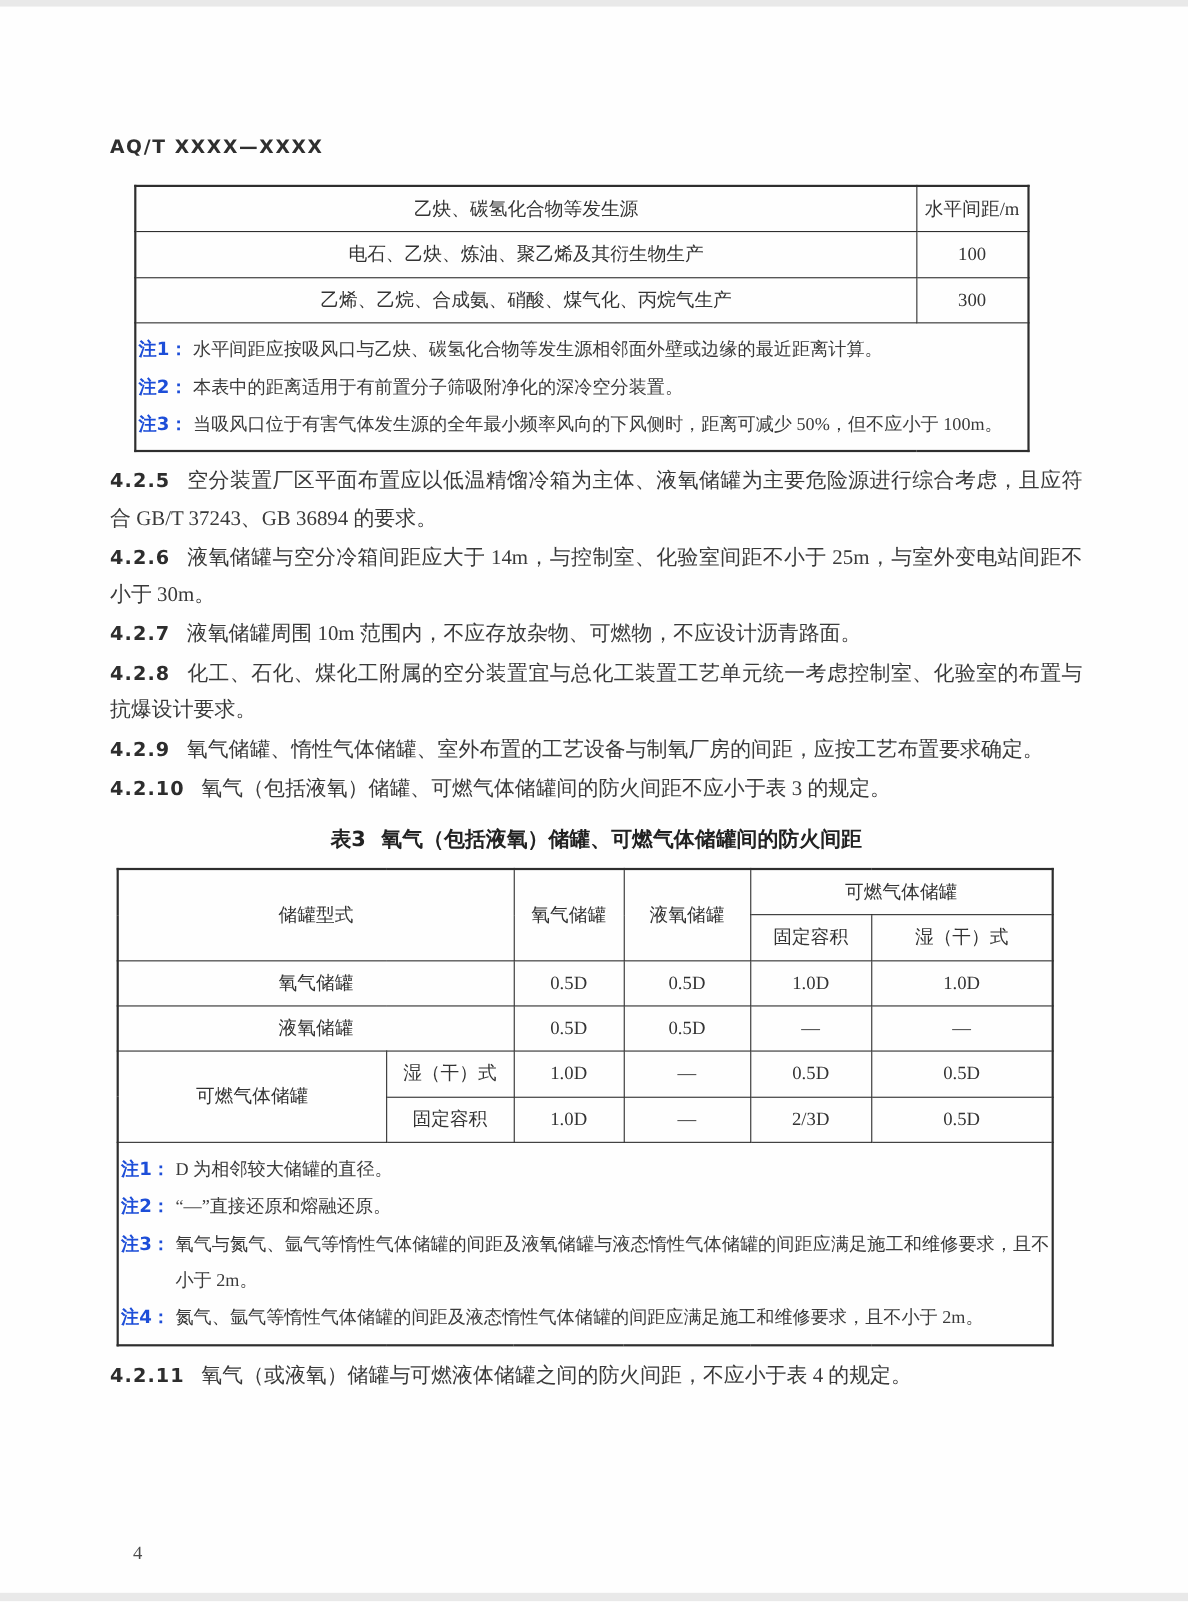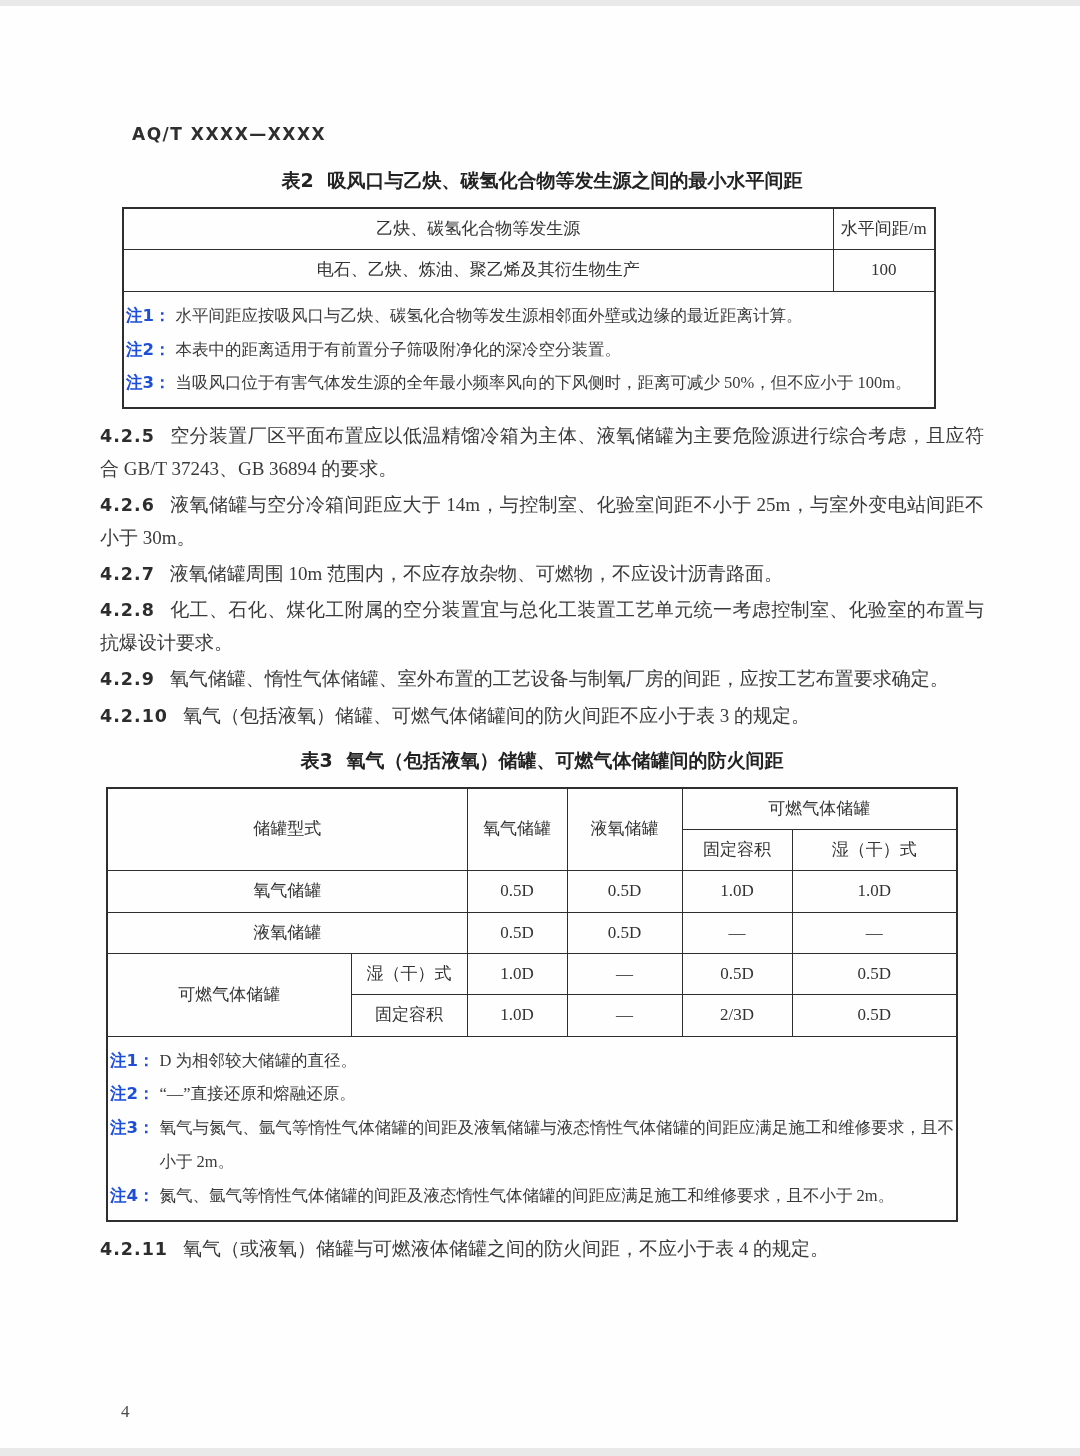--- a/index.html
+++ b/index.html
@@ -19,21 +19,20 @@
   .scan-edge.top { top:0; height:6px; }
   .scan-edge.bottom { bottom:0; height:8px; }
 
   .doc-number {
     font-family: "DejaVu Sans", sans-serif;
     font-weight: 600;
     font-size: 17px;
     letter-spacing: 1.5px;
     color: #2f2f2f;
     margin-bottom: 24px;
-    margin-left: 32px;
   }
 
   .clause {
     margin: 0 0 3px 0;
     font-size: 19px;
     line-height: 1.74;
     text-align: justify;
     color: #3a3a3a;
   }
   .clause .cnum {
@@ -101,35 +100,38 @@
 </head>
 <body>
 
 <div class="page">
   <div class="scan-edge top"></div>
   <div class="scan-edge bottom"></div>
 
   <div class="doc-number">AQ/T XXXX—XXXX</div>
 
 
-  <div class="tbl-caption"><span class="cap-no">表2</span><span>吸风口与乙炔、碳氢化合物等发生源之间的最小水平间距</span></div>
 
   <table class="tbl t2">
     <colgroup>
         <col style="width:710px">
         <col style="width:102px">
       </colgroup>
     <tbody>
         <tr>
       <th>乙炔、碳氢化合物等发生源</th>
       <th>水平间距/m</th>
     </tr>
     <tr>
       <td class="al">电石、乙炔、炼油、聚乙烯及其衍生物生产</td>
       <td>100</td>
+    </tr>
+    <tr>
+      <td class="al">乙烯、乙烷、合成氨、硝酸、煤气化、丙烷气生产</td>
+      <td>300</td>
     </tr>
     <tr>
       <td class="notes-cell" colspan="2">
         <div class="note">
               <span class="note-label">注1：</span>
               <span class="note-text">水平间距应按吸风口与乙炔、碳氢化合物等发生源相邻面外壁或边缘的最近距离计算。</span>
             </div>
         <div class="note">
               <span class="note-label">注2：</span>
               <span class="note-text">本表中的距离适用于有前置分子筛吸附净化的深冷空分装置。</span>

